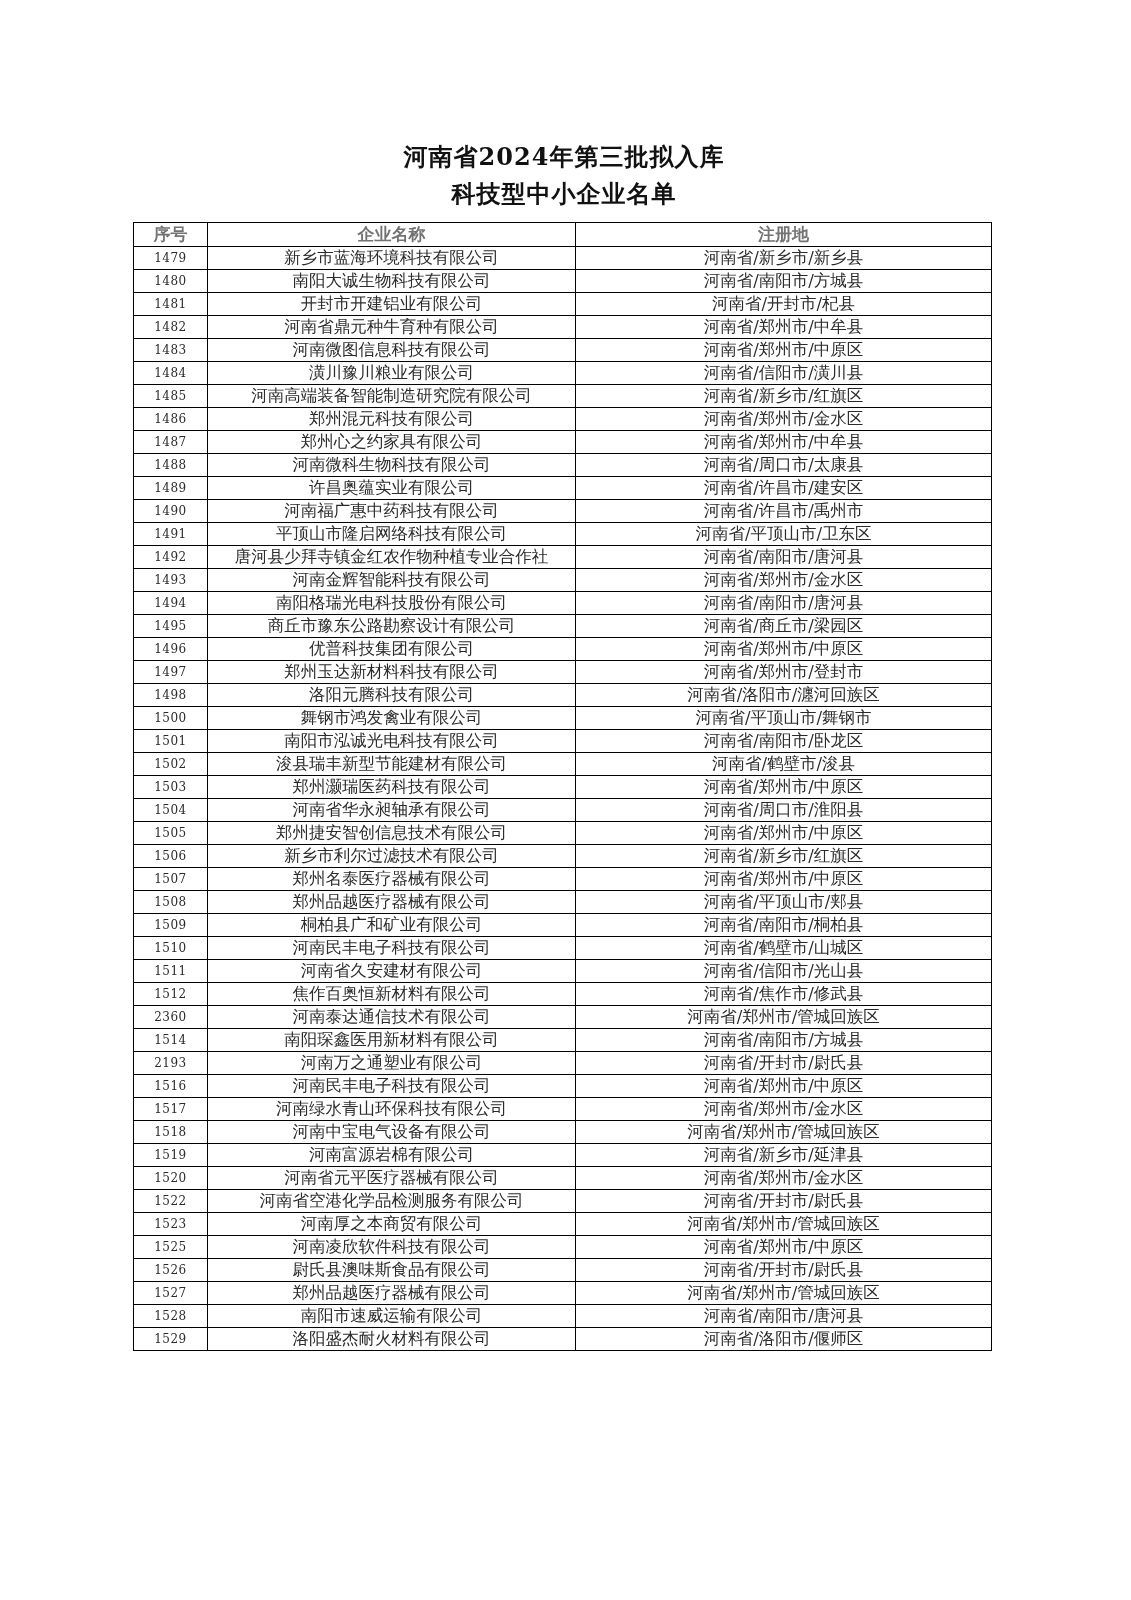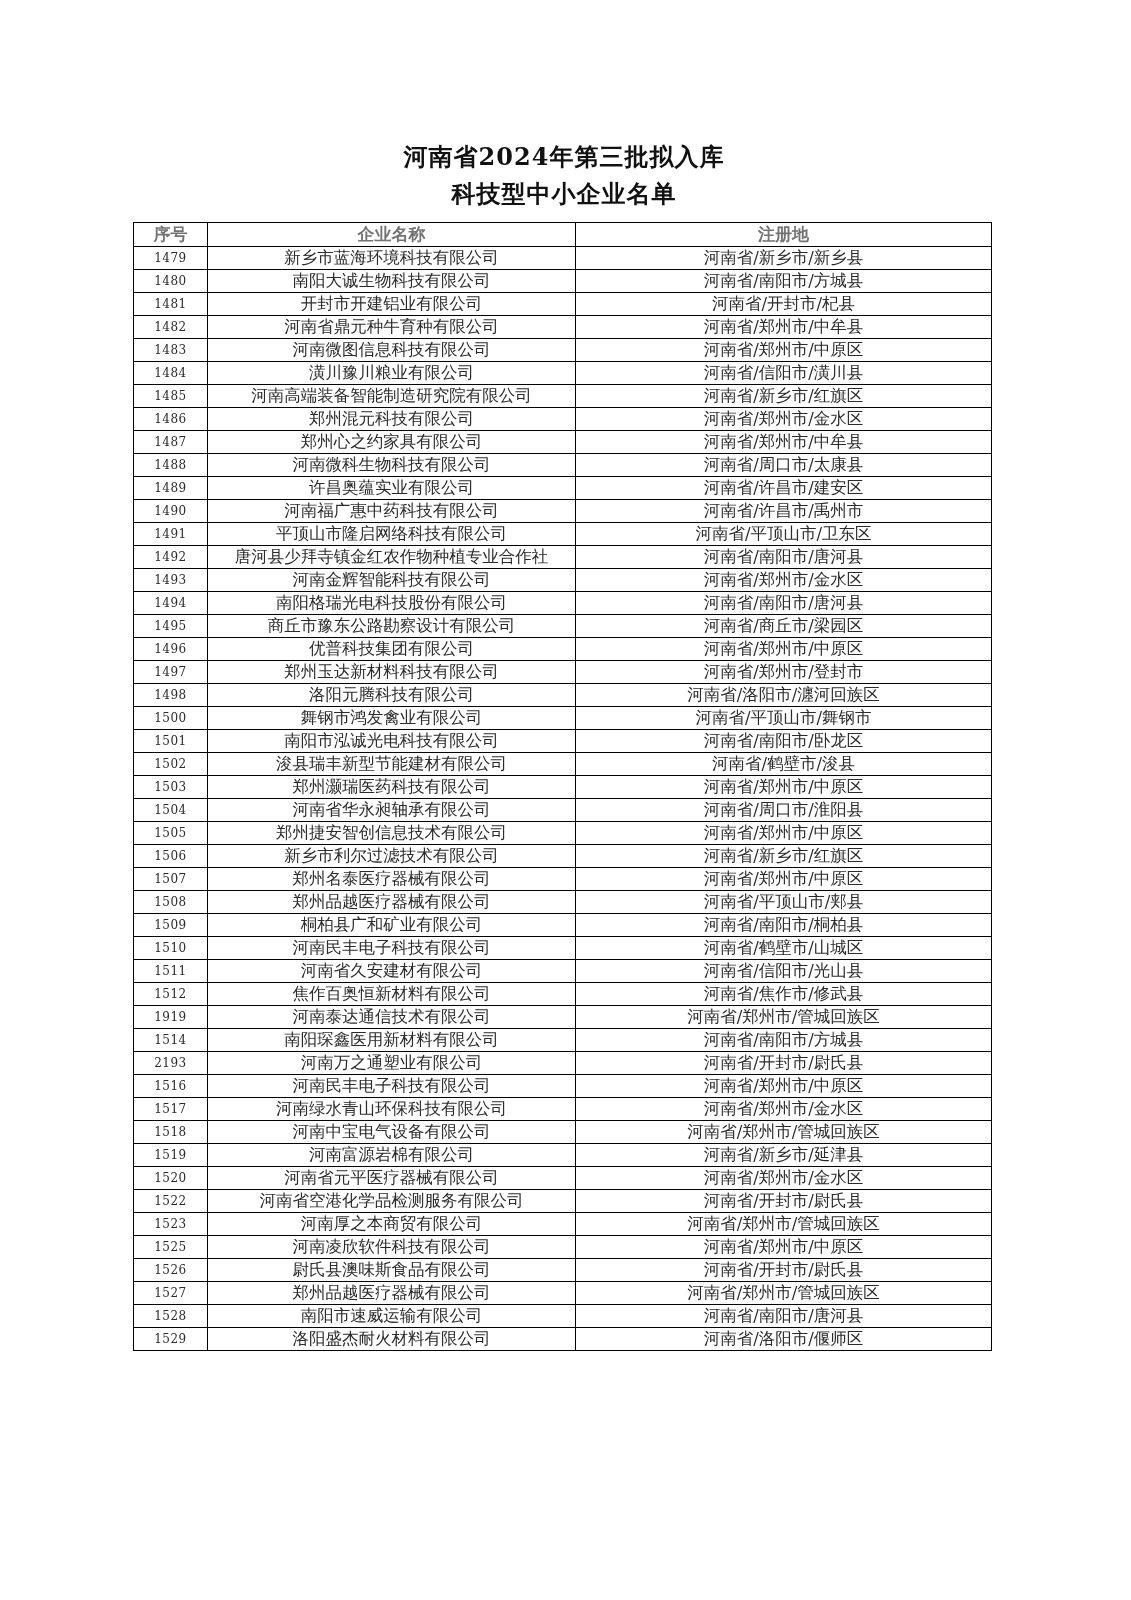--- a/index.html
+++ b/index.html
@@ -254,21 +254,21 @@
           <td class="idx">1511</td>
           <td>河南省久安建材有限公司</td>
           <td>河南省/信阳市/光山县</td>
         </tr>
         <tr>
           <td class="idx">1512</td>
           <td>焦作百奥恒新材料有限公司</td>
           <td>河南省/焦作市/修武县</td>
         </tr>
         <tr>
-          <td class="idx">1919</td>
+          <td class="idx">2360</td>
           <td>河南泰达通信技术有限公司</td>
           <td>河南省/郑州市/管城回族区</td>
         </tr>
         <tr>
           <td class="idx">1514</td>
           <td>南阳琛鑫医用新材料有限公司</td>
           <td>河南省/南阳市/方城县</td>
         </tr>
         <tr>
           <td class="idx">2193</td>

